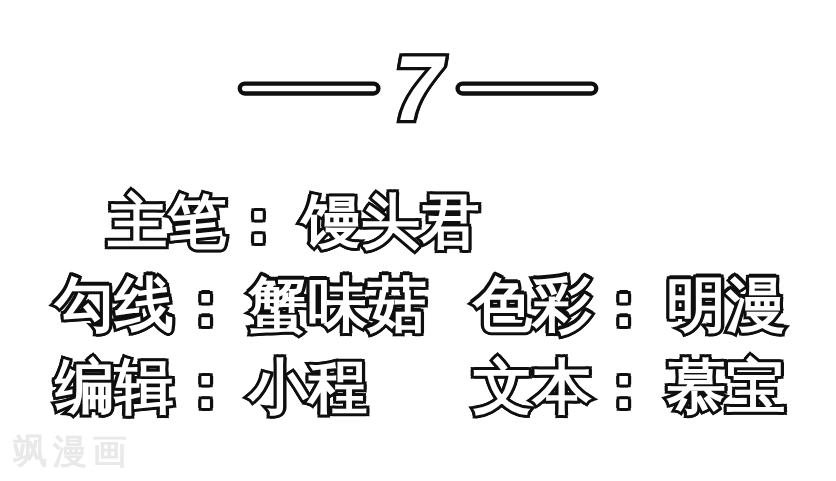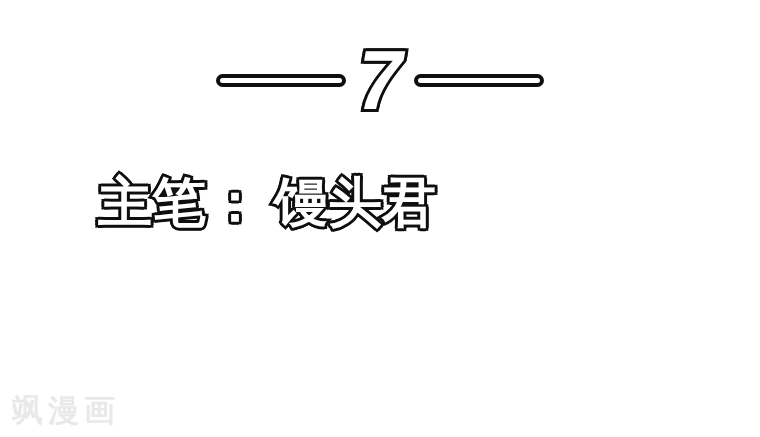--- a/index.html
+++ b/index.html
@@ -98,17 +98,33 @@
     <div class="outlined chapter-number">7</div>
     <div class="dash"></div>
   </div>
 
   <div class="credit-row row-1">
     <div class="outlined credit left">
       <span>主笔</span><span class="colon">：</span><span>馒头君</span>
     </div>
   </div>
 
+  <div class="credit-row row-2">
+    <div class="outlined credit left">
+      <span>勾线</span><span class="colon">：</span><span>蟹味菇</span>
+    </div>
+    <div class="outlined credit right">
+      <span>色彩</span><span class="colon">：</span><span>明漫</span>
+    </div>
+  </div>
 
+  <div class="credit-row row-3">
+    <div class="outlined credit left">
+      <span>编辑</span><span class="colon">：</span><span>小程</span>
+    </div>
+    <div class="outlined credit right">
+      <span>文本</span><span class="colon">：</span><span>慕宝</span>
+    </div>
+  </div>
 
   <div class="watermark">飒漫画</div>
 
 </div>
 
 </body></html>

